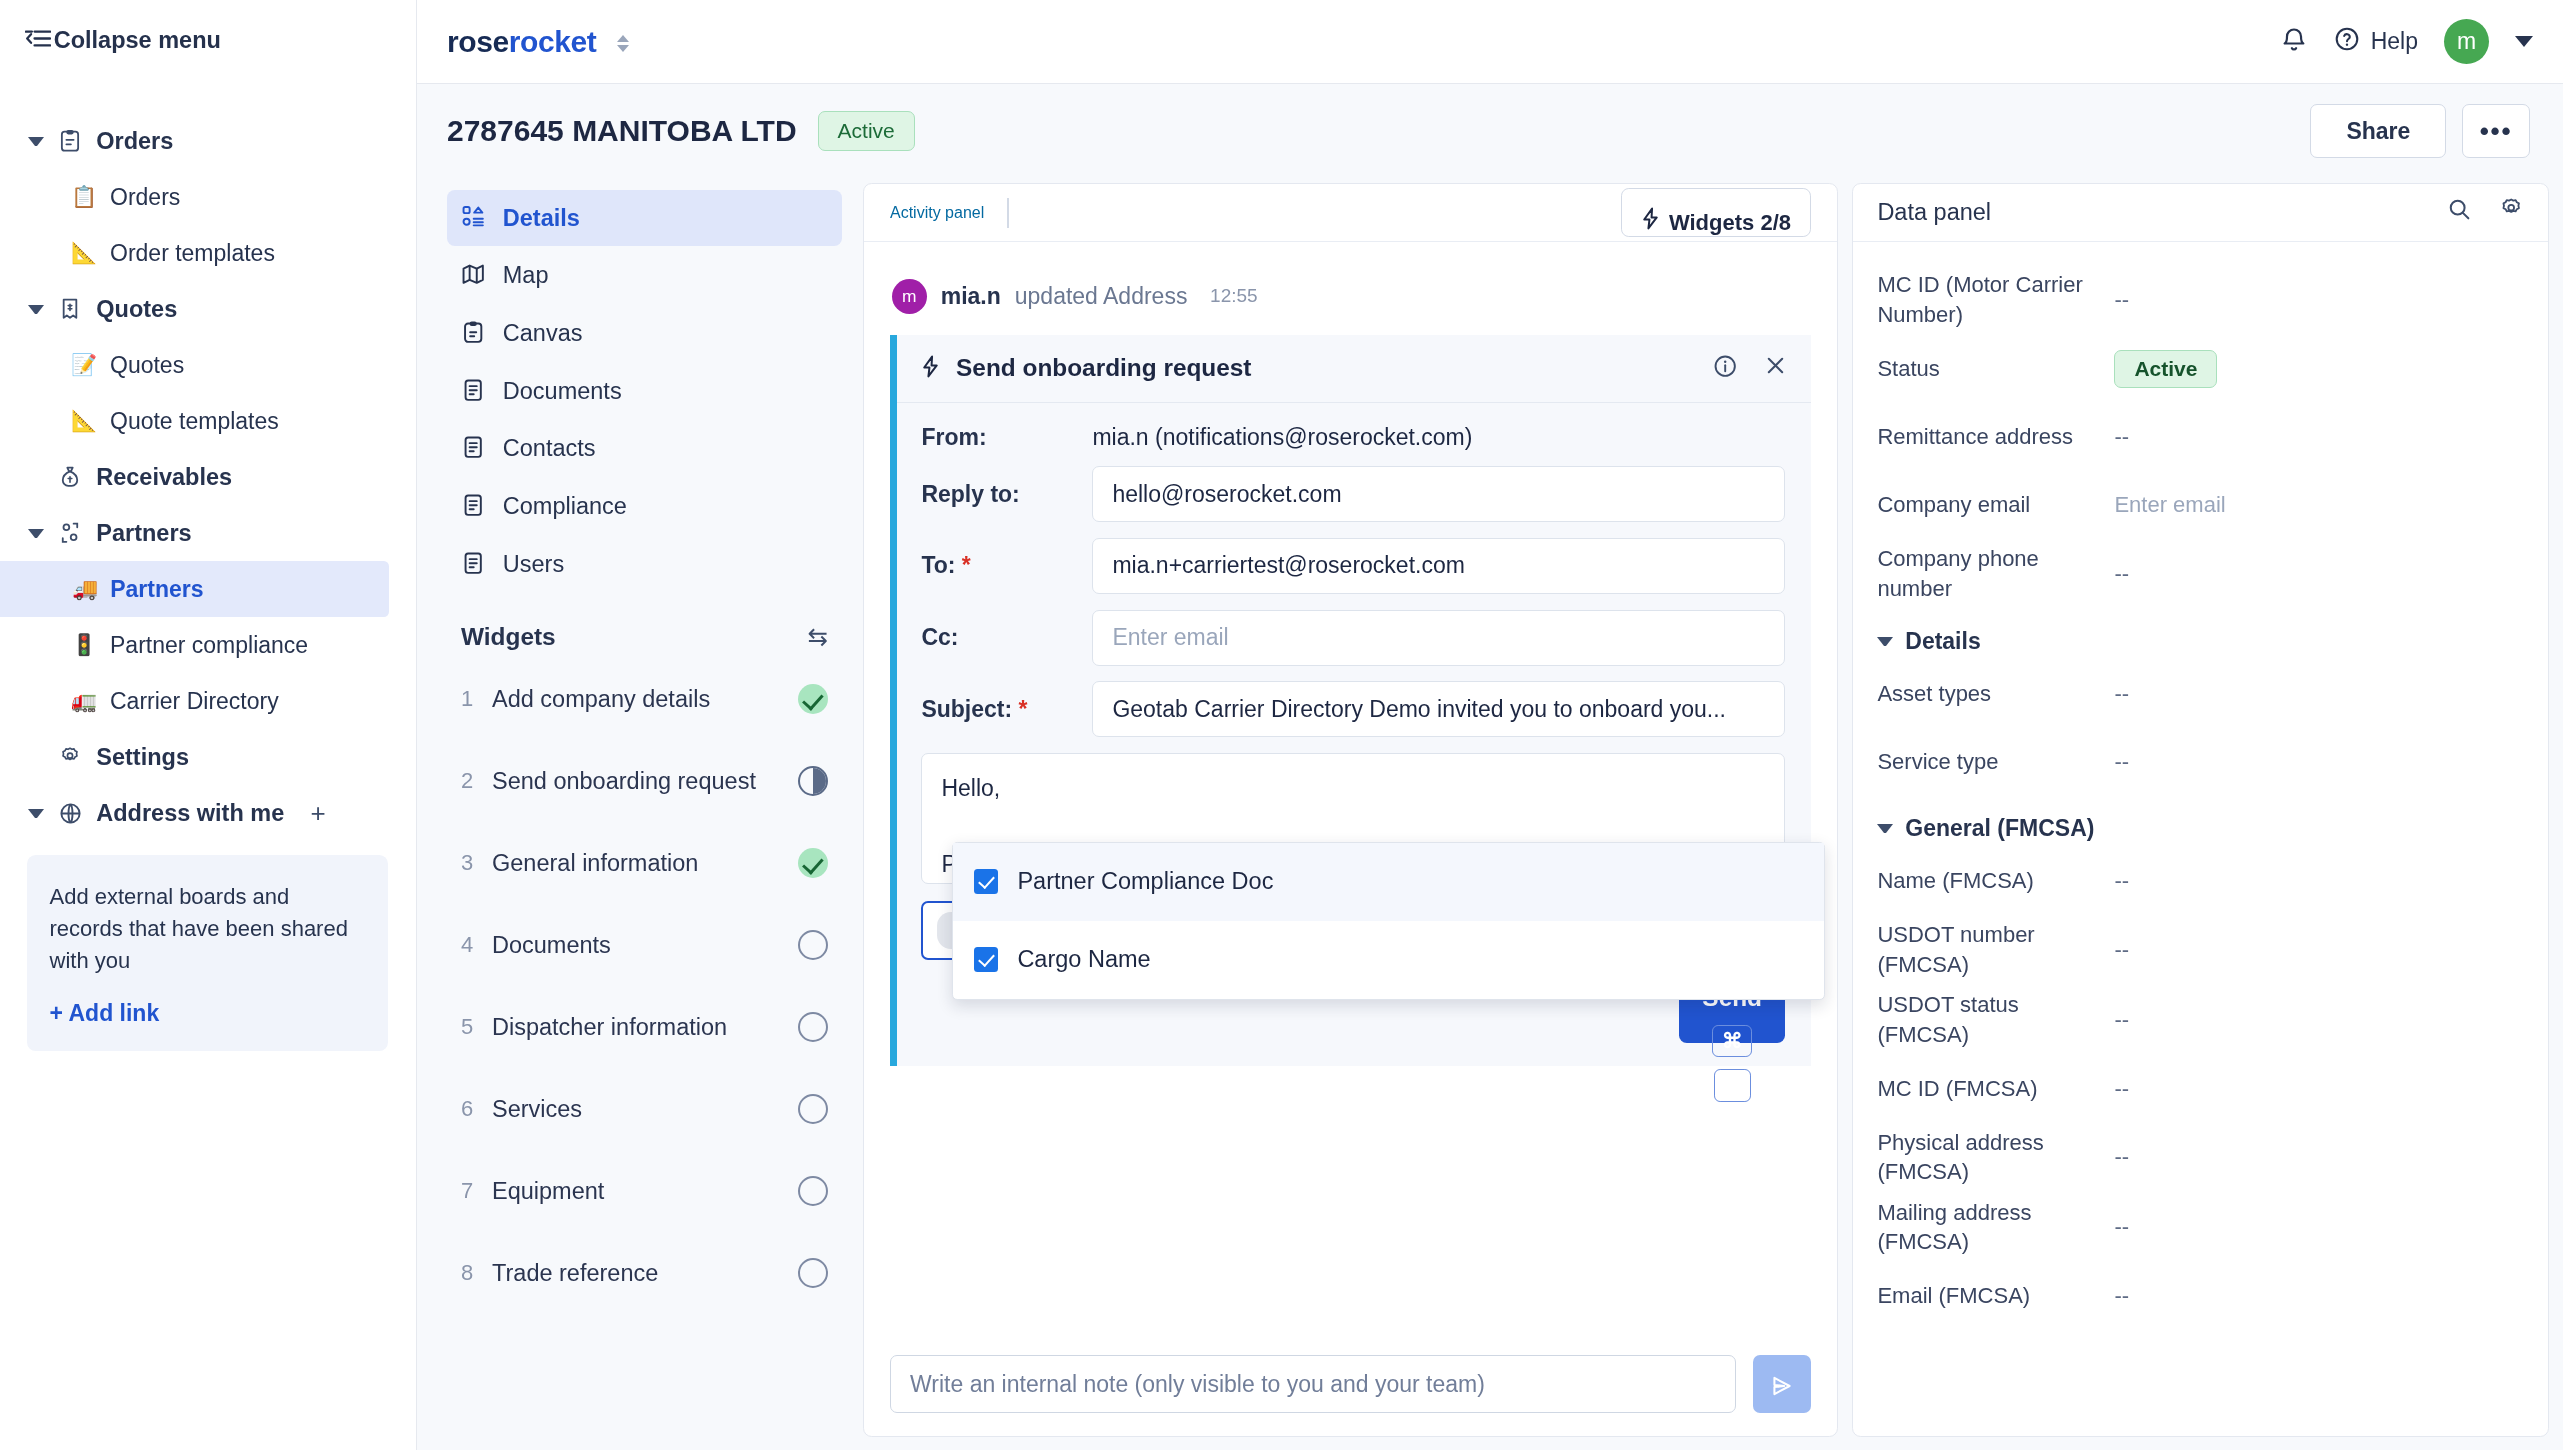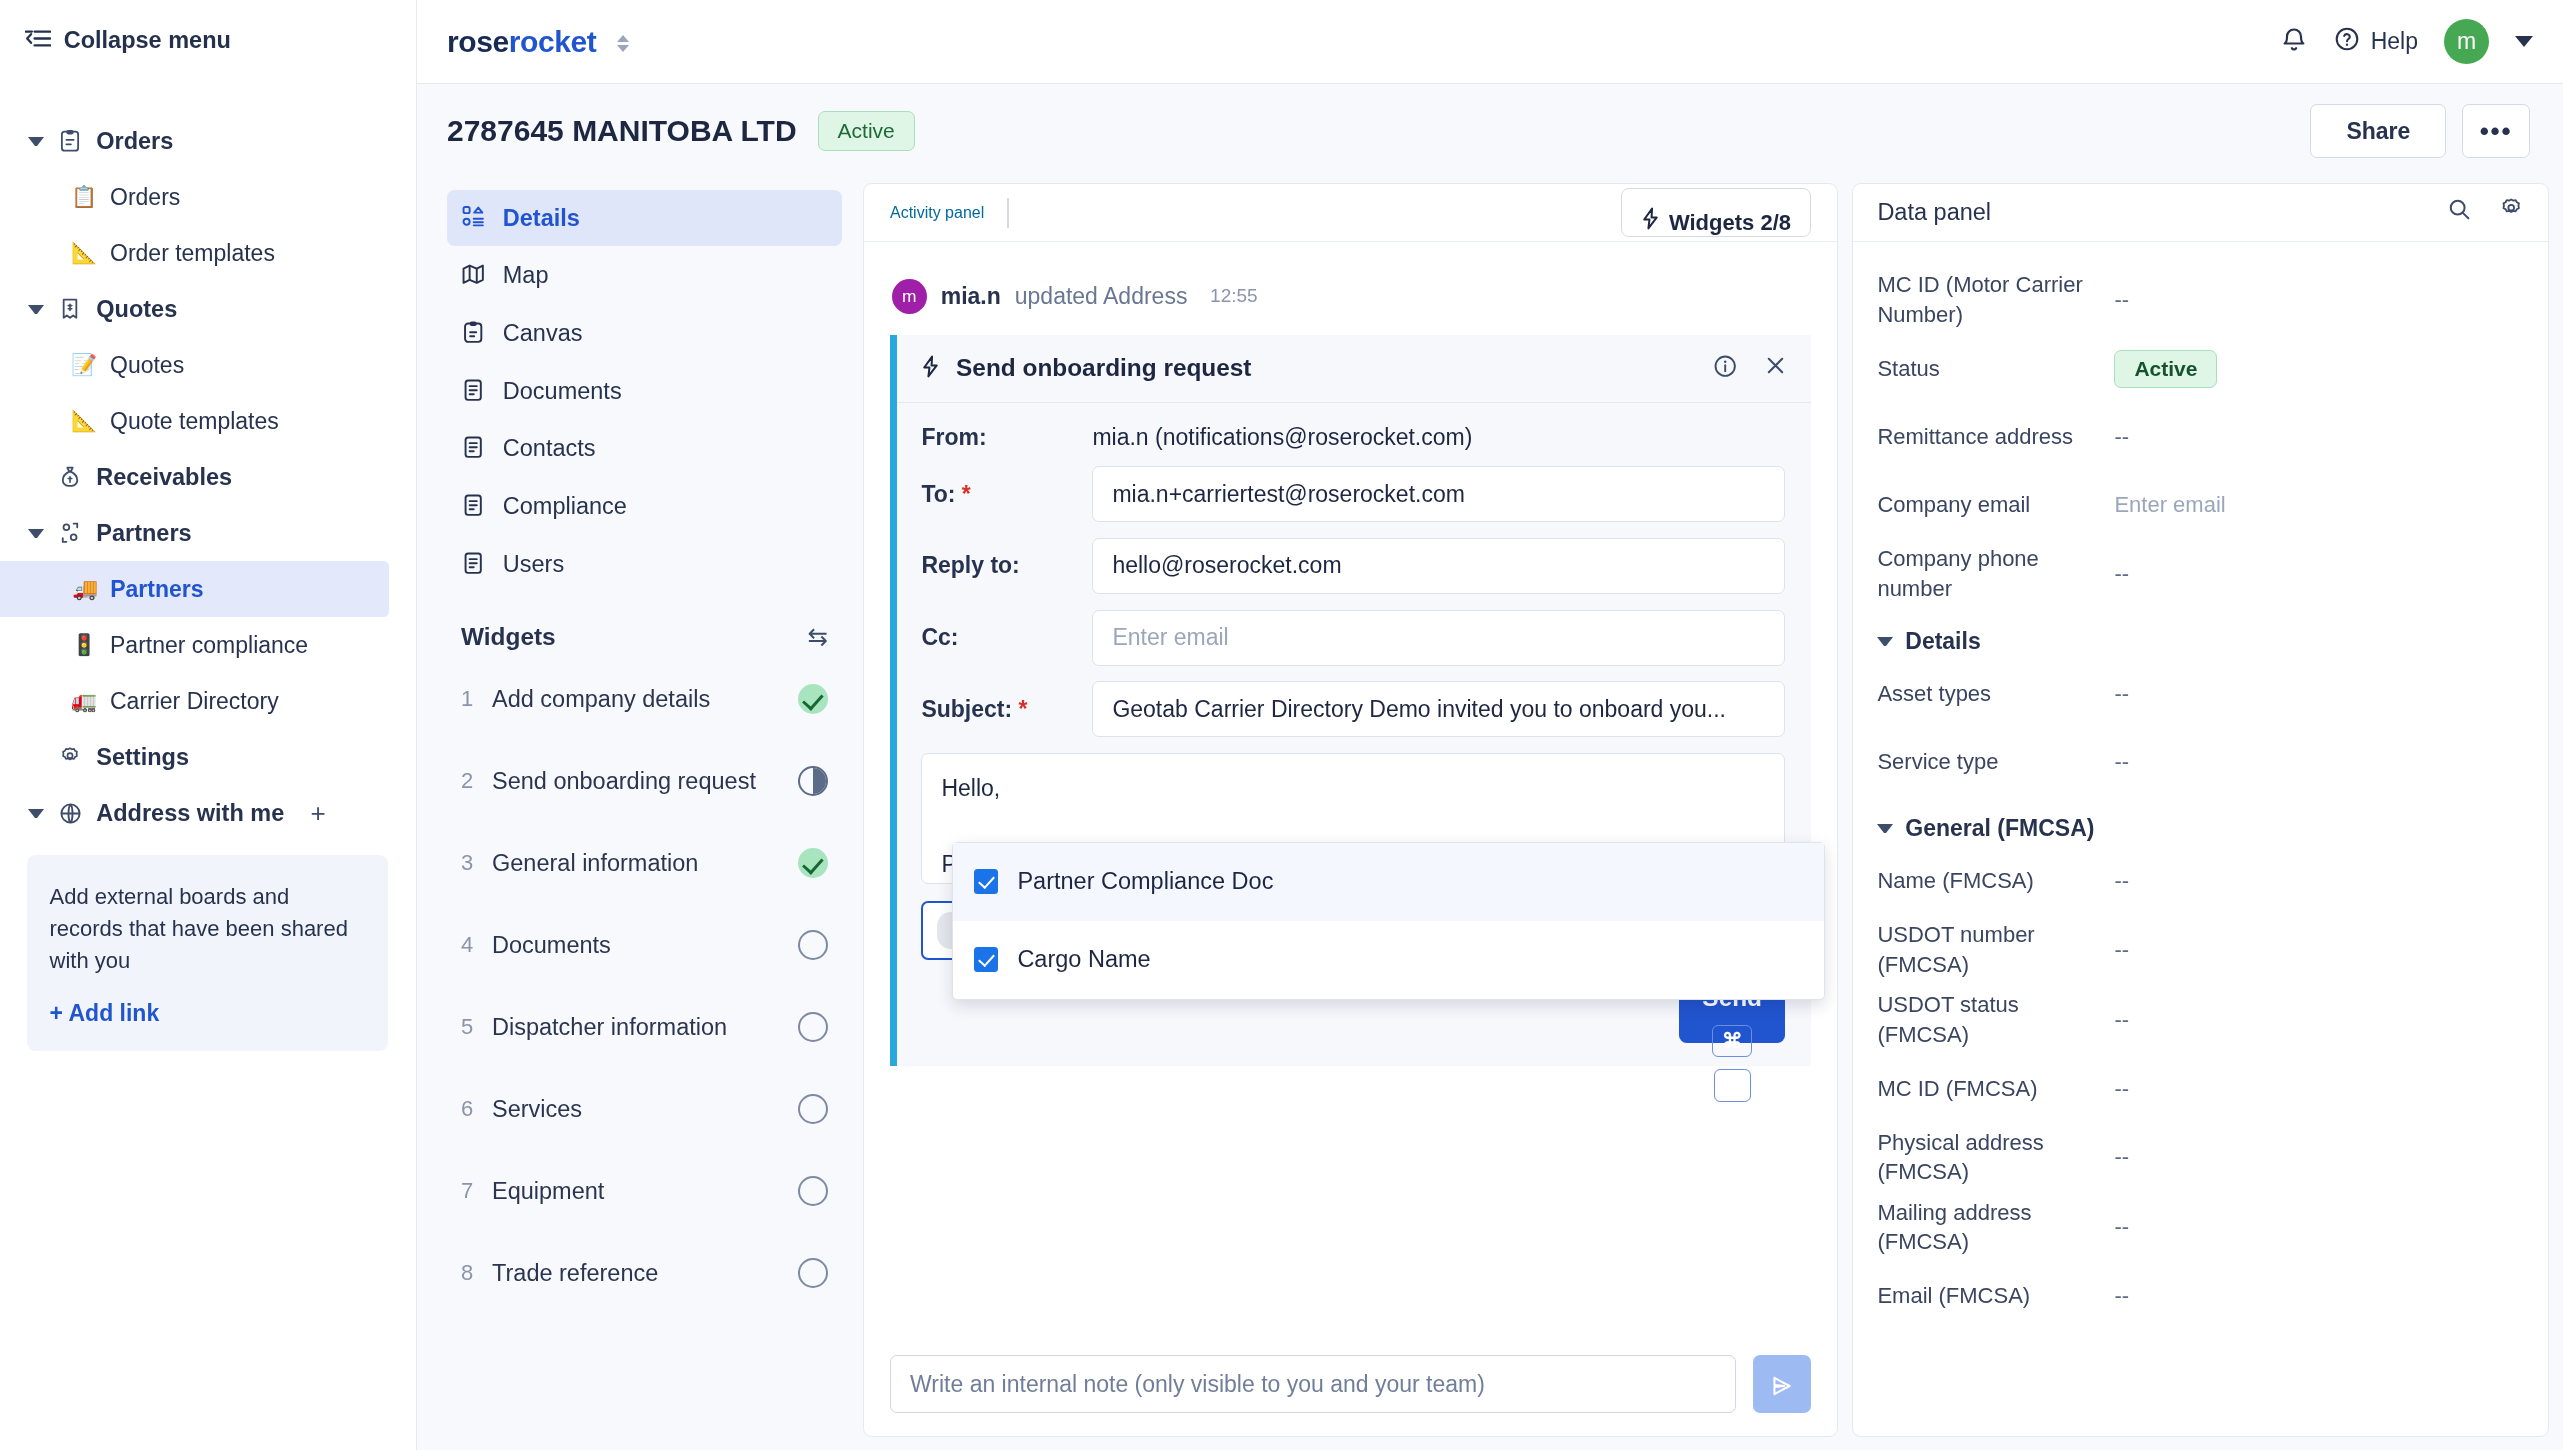--- a/index.html
+++ b/index.html
@@ -12,21 +12,21 @@
   body { display: flex; flex-direction: column; }
 
   
   .app { display: flex; width: 2563px; height: 1451px; }
   .sidebar {
     width: 417px; flex: 0 0 417px; height: 1451px;
     background: #ffffff; border-right: 1.7px solid #e6e9ef;
     padding: 0 23px; position: relative;
   }
   .collapse-row {
-    display: flex; align-items: center; gap: 13px;
+    display: flex; align-items: center; gap: 3px;
     height: 80px; padding-left: 1.7px;
   }
   .collapse-label { font-size: 23.5px; font-weight: bold; color: #25314c; }
   .create-btn {
     display: block; width: 371px; height: 61px; margin: 3.5px auto 0 auto;
     background: #2154cf; border: none; border-radius: 7px;
     color: #fff; font-size: 24.4px; font-weight: bold;
     font-family: "Liberation Sans", sans-serif; cursor: pointer;
     text-align: center; line-height: 61px;
   }
@@ -578,26 +578,26 @@
                 </span>
               </span>
             </div>
 
             <div class="form">
               <div class="frow">
                 <span class="flabel">From:</span>
                 <span class="fval">mia.n (notifications@roserocket.com)</span>
               </div>
               <div class="frow">
+                <span class="flabel">Reply to:</span>
+                <input class="finput" value="hello@roserocket.com" style="">
+              </div>
+              <div class="frow">
                 <span class="flabel"><span>To:</span> <span class="req">*</span></span>
                 <input class="finput" value="mia.n+carriertest@roserocket.com" style="">
-              </div>
-              <div class="frow">
-                <span class="flabel">Reply to:</span>
-                <input class="finput" value="hello@roserocket.com" style="">
               </div>
               <div class="frow">
                 <span class="flabel">Cc:</span>
                 <input class="finput" placeholder="Enter email" style="">
               </div>
               <div class="frow">
                 <span class="flabel"><span>Subject:</span> <span class="req">*</span></span>
                 <input class="finput" value="Geotab Carrier Directory Demo invited you to onboard you..." style="">
               </div>
 

